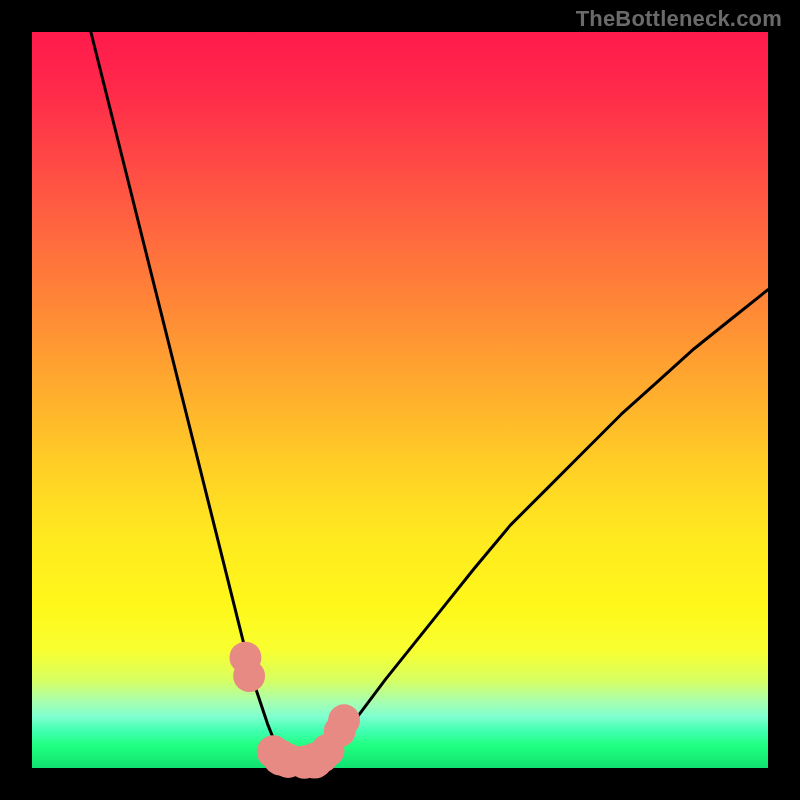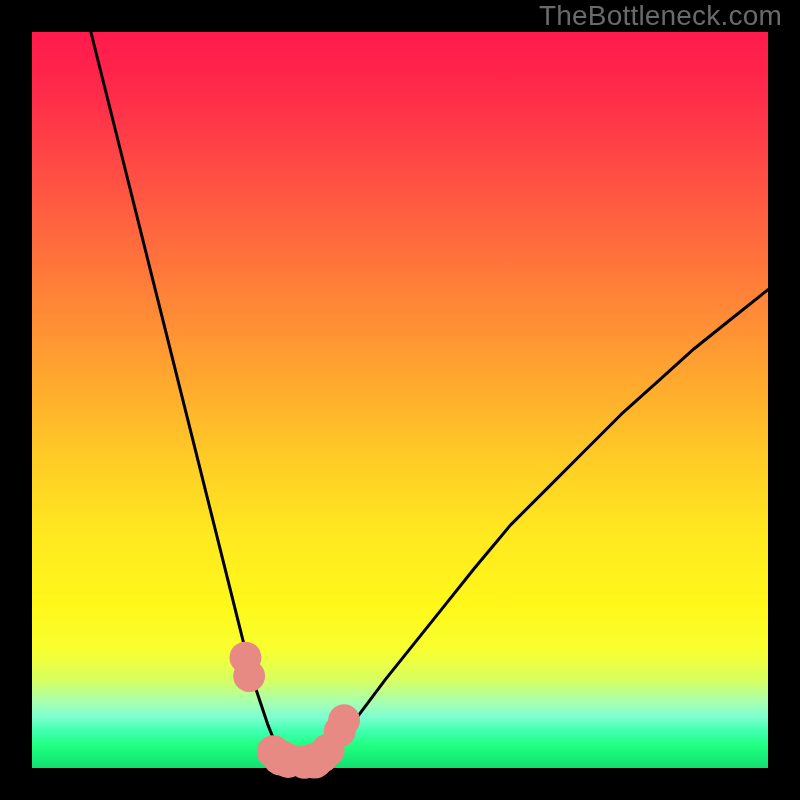--- a/index.html
+++ b/index.html
@@ -38,26 +38,26 @@
       #f8ff30 84%,
       #d8ff60 88%,
       #a8ffb0 91%,
       #80ffd0 93%,
       #40ffb0 95%,
       #20ff80 97%,
       #10e070 100%);
   }
   .watermark {
     position: absolute;
-    top: 0;
+    top: 6px;
     right: 18px;
     color: #6a6a6a;
-    font-size: 28px;
+    font-size: 22px;
     letter-spacing: 0.2px;
-    font-weight: 400;
+    font-weight: 700;
   }
   svg.curves {
     position: absolute;
     left: 32px;
     top: 32px;
     width: 736px;
     height: 736px;
     overflow: visible;
   }
 </style>

